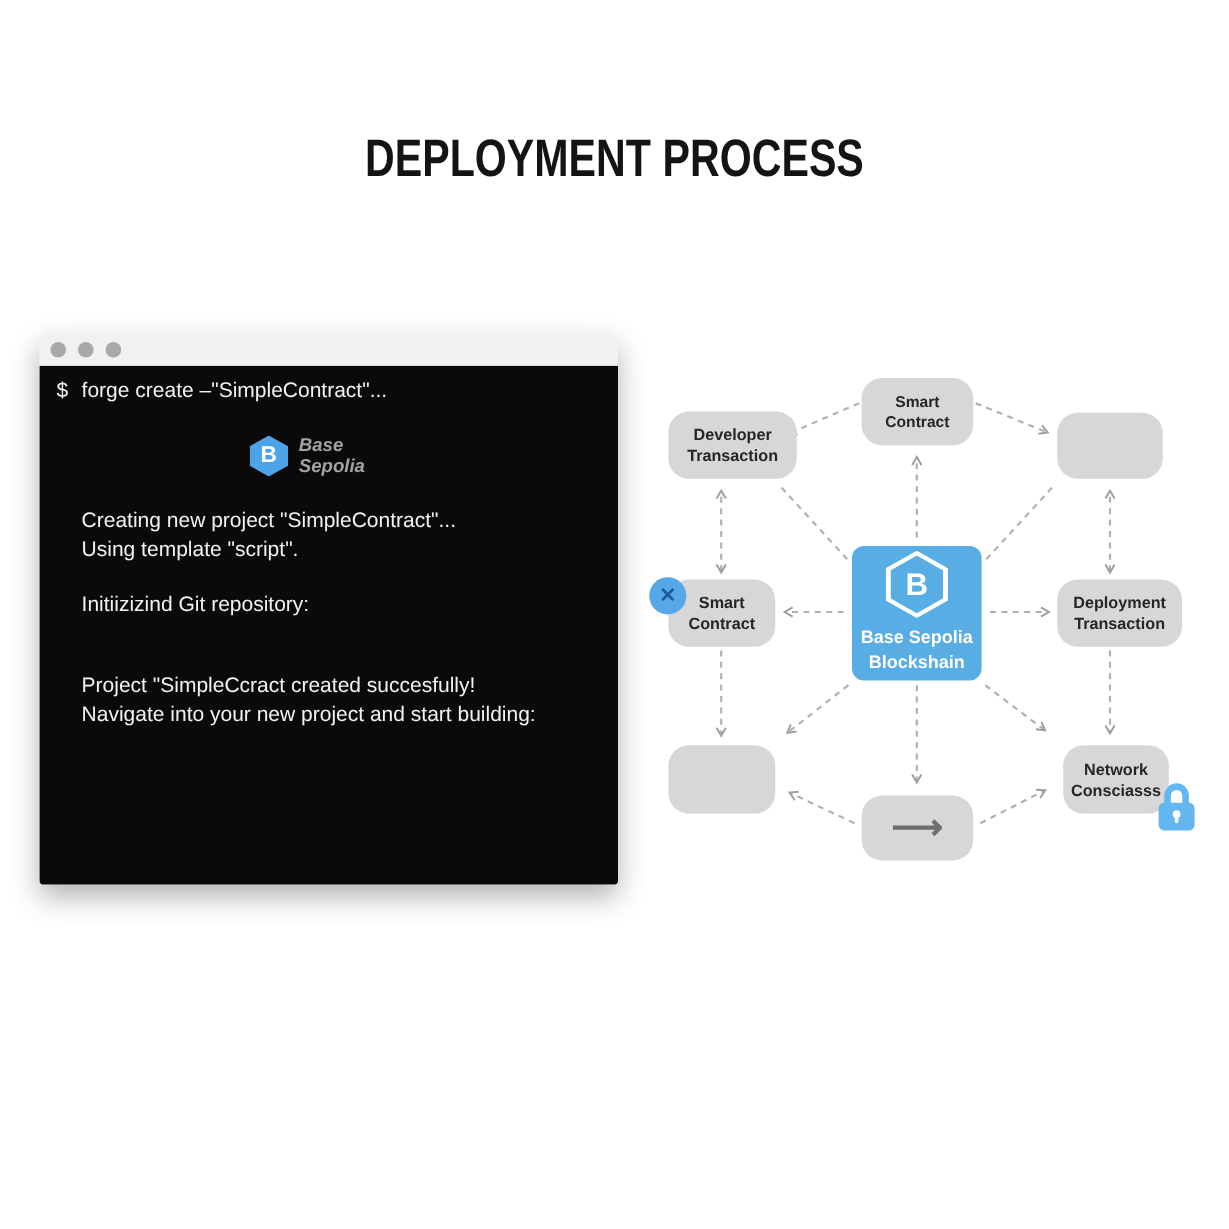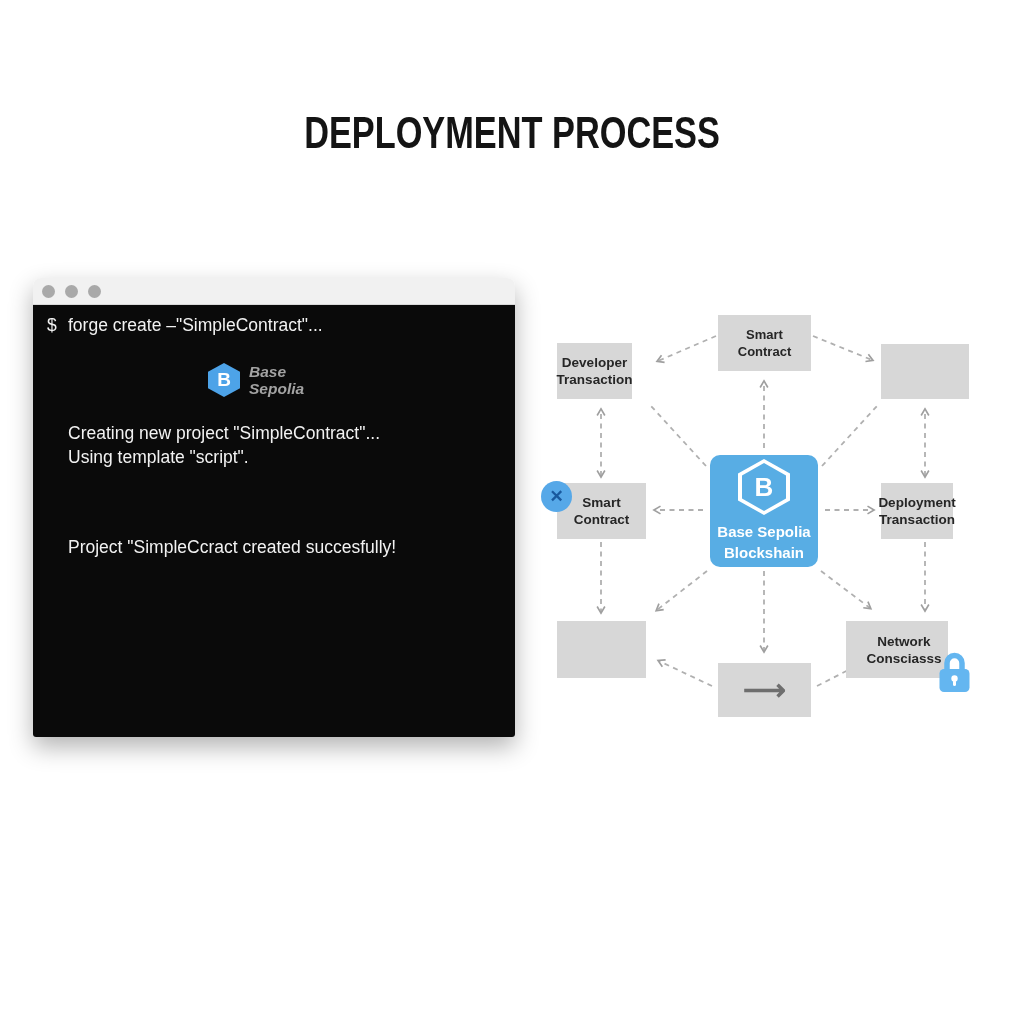--- a/index.html
+++ b/index.html
@@ -39,32 +39,32 @@
   .hex-small{
     width:32px;height:34px;background:#4da3e8;
     clip-path:polygon(50% 0,100% 26%,100% 74%,50% 100%,0 74%,0 26%);
     display:flex;align-items:center;justify-content:center;
     color:#fff;font-weight:700;font-size:19px;
   }
   .logo-text{color:#a3a3a3;font-size:15.5px;line-height:17px;font-weight:600;font-style:italic;}
   
   .connectors{position:absolute;left:0;top:0;z-index:1;pointer-events:none;}
   .node{
-    position:absolute;z-index:2;background:#d7d7d7;border-radius:0;
+    position:absolute;z-index:2;background:#d7d7d7;border-radius:17px;
     display:flex;flex-direction:column;align-items:center;justify-content:center;
     font-size:13.5px;font-weight:600;color:#262626;line-height:17px;text-align:center;
   }
-  .n-devws{left:557px;top:343px;width:75px;height:56px;}
+  .n-devws{left:557px;top:343px;width:107px;height:56px;}
   .n-sctop{left:718px;top:315px;width:93px;height:56px;font-size:13px;}
   .n-topright{left:881px;top:344px;width:88px;height:55px;}
   .n-scleft{left:557px;top:483px;width:89px;height:56px;}
-  .n-deploy{left:881px;top:483px;width:72px;height:56px;}
+  .n-deploy{left:881px;top:483px;width:104px;height:56px;}
   .n-botleft{left:557px;top:621px;width:89px;height:57px;}
   .n-arrow{left:718px;top:663px;width:93px;height:54px;}
-  .n-network{left:846px;top:621px;width:88px;height:57px;padding-left:14px;}
+  .n-network{left:886px;top:621px;width:88px;height:57px;}
   .hub{
     left:710px;top:455px;width:108px;height:112px;background:#58ade4;
     border-radius:10px;color:#fff;z-index:2;position:absolute;
     display:flex;flex-direction:column;align-items:center;justify-content:center;
     text-align:center;
   }
   .hex-outer{
     width:52px;height:56px;background:#ffffff;
     clip-path:polygon(50% 0,100% 26%,100% 74%,50% 100%,0 74%,0 26%);
     display:flex;align-items:center;justify-content:center;
@@ -102,23 +102,25 @@
     <div class="logo-line">
       <span class="hex-small">B</span>
       <span class="logo-text">
         <div>Base</div>
         <div>Sepolia</div>
       </span>
     </div>
     <div class="term-line mt24">Creating new project "SimpleContract"...</div>
     <div class="term-line">Using template "script".</div>
     <div class="sp22"></div>
+    <div class="term-line">Initiizizind Git repository:</div>
     <div class="sp22"></div>
     <div class="sp22"></div>
     <div class="term-line">Project "SimpleCcract created succesfully!</div>
+    <div class="term-line">Navigate into your new project and start building:</div>
   </div>
 </div>
 
 <svg class="connectors" width="1024" height="1024" viewBox="0 0 1024 1024">
   <defs>
     <marker id="ah" viewBox="0 0 10 10" refX="7" refY="5" markerWidth="11" markerHeight="11" orient="auto-start-reverse" markerUnits="userSpaceOnUse">
       <path d="M2,1.5 L8,5 L2,8.5" fill="none" stroke="#9f9f9f" stroke-width="1.5"></path>
     </marker>
   </defs>
   <g stroke="#b0b0b0" stroke-width="1.8" stroke-dasharray="5 4.5" fill="none">

